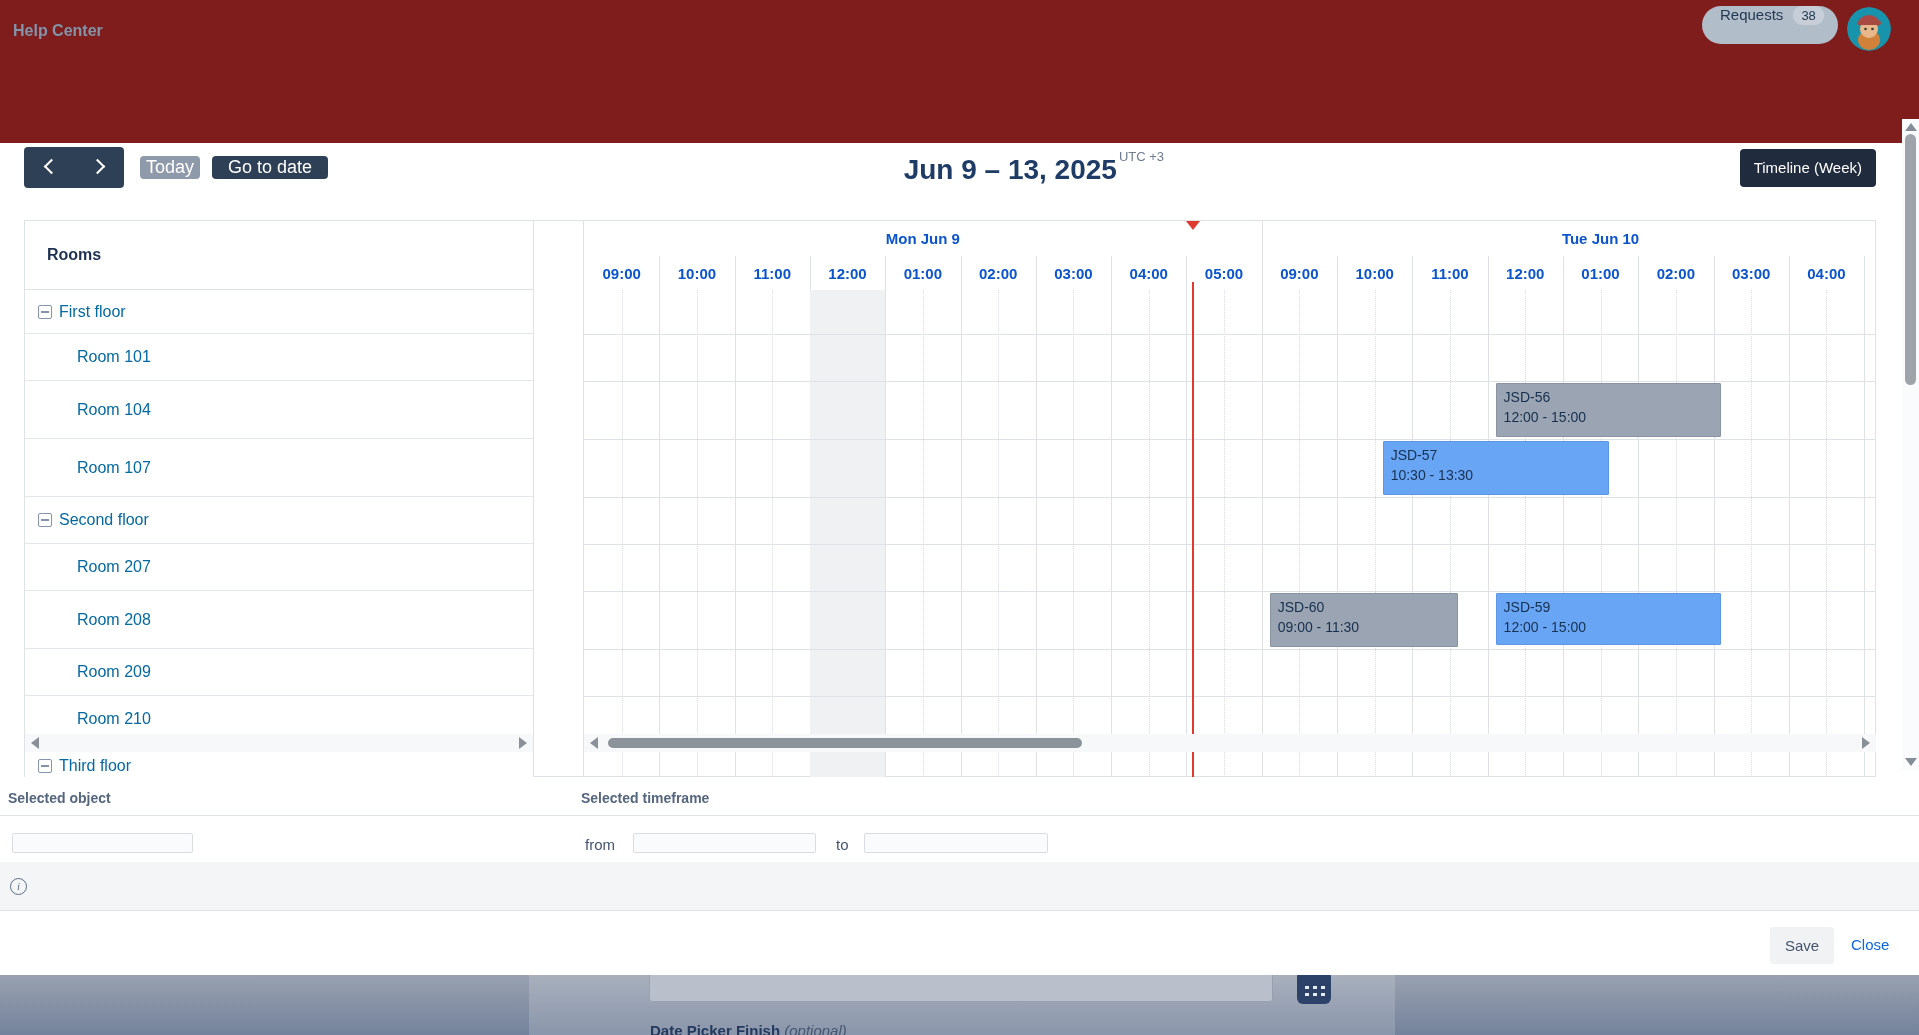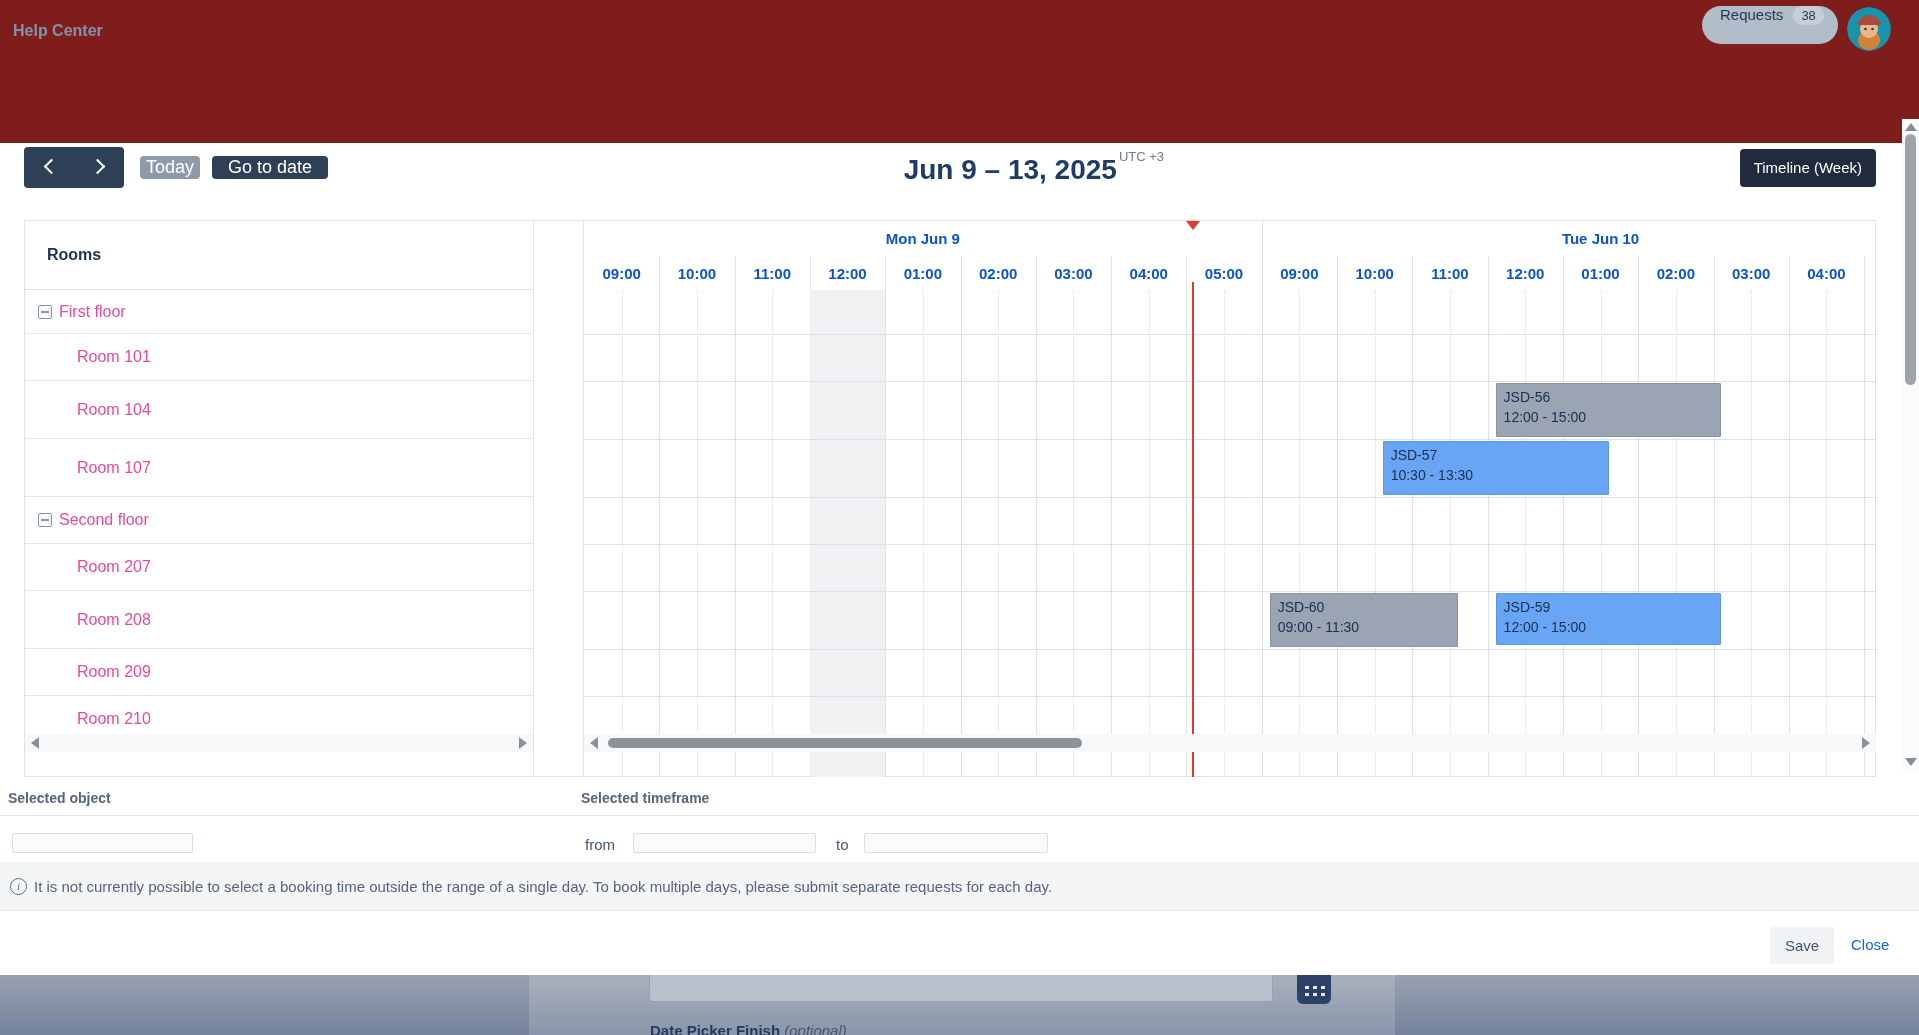--- a/index.html
+++ b/index.html
@@ -33,21 +33,21 @@
 
   
   #widget { left:0; top:220px; width:1919px; height:557px; }
   .hline { position:absolute; background:#dee1e6; height:1px; }
   .vline { position:absolute; background:#dee1e6; width:1px; }
   .vline.dotted { background:none; border-left:1px dotted #d9dde3; }
   #rooms-pane { position:absolute; left:24px; top:0; width:509px; height:557px; border-left:1px solid #dee1e6; overflow:hidden; }
   #rooms-head { position:absolute; left:0; top:0; width:509px; height:70px; border-bottom:1px solid #dee1e6; display:flex; align-items:center; }
   #rooms-head span { margin-left:22px; font-size:16px; font-weight:bold; color:#1e3250; }
   .room-row { position:absolute; left:0; width:509px; border-bottom:1px solid #e3e6ea; display:flex; align-items:center; cursor:pointer; background:#fff; }
-  .room-row .name { font-size:16px; color:#ec4899; }
+  .room-row .name { font-size:16px; color:#0369a1; }
   .room-row.group .name { margin-left:34px; }
   .room-row.leaf .name { margin-left:52px; }
   .collapse-box { position:absolute; left:13px; width:14px; height:14px; border:1px solid #8494ab; border-radius:2px; }
   .collapse-box::after { content:""; position:absolute; left:2px; right:2px; top:5px; height:2px; background:#8494ab; }
 
   #grid { position:absolute; left:583px; top:0; width:1293px; height:557px; border-left:1px solid #dee1e6; border-right:1px solid #dee1e6; overflow:hidden; }
   .day-cell { position:absolute; top:0; height:36px; display:flex; align-items:center; justify-content:center; font-size:15px; font-weight:bold; color:#0a54cc; }
   .hour-cell { position:absolute; top:36px; height:34px; display:flex; align-items:center; justify-content:center; font-size:15px; font-weight:bold; color:#0a54cc; }
   .shaded-col { position:absolute; background:#f0f1f3; }
   #now-line { position:absolute; width:2px; background:#e03a2f; }
@@ -161,20 +161,24 @@
           <span class="name">Room 207</span>
         </div>
         <div class="room-row leaf" style="top: 371px; height: 58px;">
           <span class="name">Room 208</span>
         </div>
         <div class="room-row leaf" style="top: 429px; height: 47px;">
           <span class="name">Room 209</span>
         </div>
         <div class="room-row leaf" style="top: 476px; height: 47px;">
           <span class="name">Room 210</span>
+        </div>
+        <div class="room-row group" style="top: 523px; height: 47px;">
+          <span class="collapse-box"></span>
+          <span class="name">Third floor</span>
         </div>
       </div>
     <div class="vline" style="left:533px; top:0; height:557px;"></div>
     <div id="grid">
         <div class="day-cell" style="left: 0px; width: 677.7px;">Mon Jun 9</div>
         <div class="hour-cell" style="left: 0px; width: 75.3px;">09:00</div>
         <div class="vline dotted" style="left: 37.65px; top: 70px; height: 487px;"></div>
         <div class="hour-cell" style="left: 75.3px; width: 75.3px;">10:00</div>
         <div class="vline" style="left: 75.3px; top: 36px; height: 521px;"></div>
         <div class="vline dotted" style="left: 112.95px; top: 70px; height: 487px;"></div>
@@ -278,21 +282,20 @@
   <div id="lbl-timeframe" class="abs sec-label">Selected timeframe</div>
   <div class="divider abs" style="top:815px;"></div>
   <input class="field" style="left: 12px; top: 833px; width: 181px;" value="">
   <span id="fromto-label-from" class="abs">from</span>
   <input class="field" style="left: 633px; top: 833px; width: 183px;" value="">
   <span id="fromto-label-to" class="abs">to</span>
   <input class="field" style="left: 864px; top: 833px; width: 184px;" value="">
 
   <div id="notice" class="abs">
     <span class="icon-i">i</span>
-    <span class="txt">It is not currently possible to select a booking time outside the range of a single day. To book multiple days, please submit separate requests for each day.</span>
   </div>
 
   <button id="btn-save" class="abs">Save</button>
   <a id="link-close" class="abs">Close</a>
 
   <div id="backdrop" class="abs">
     <div id="bd-panel"></div>
     <div id="bd-input"></div>
     <div id="bd-cal">
         <div class="dots"></div>

